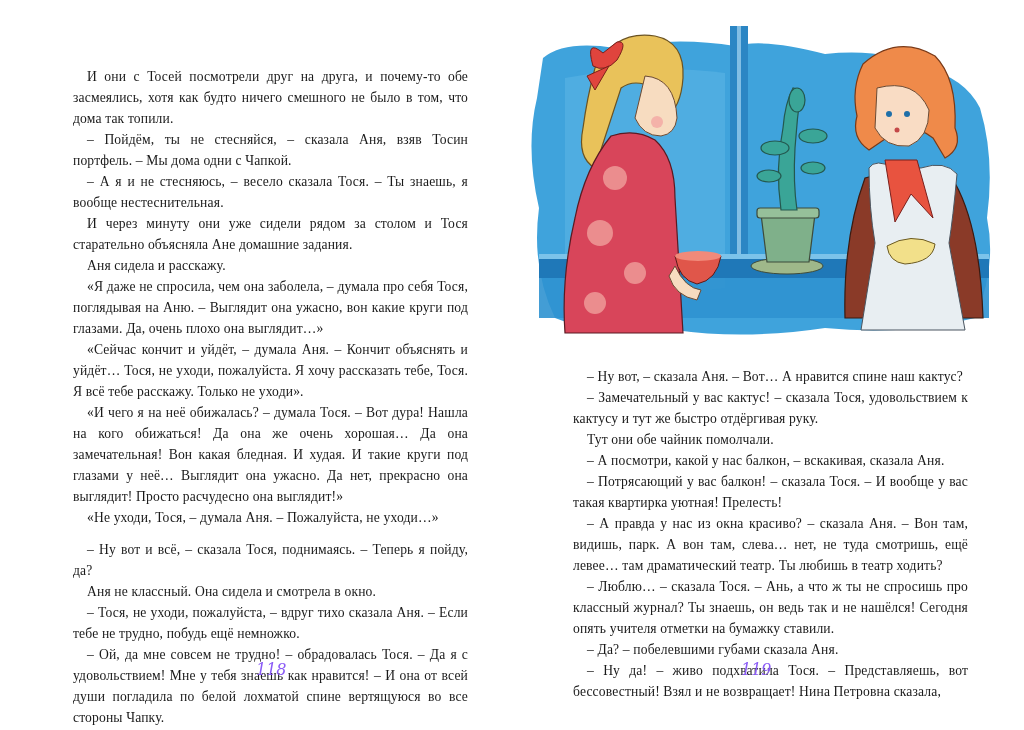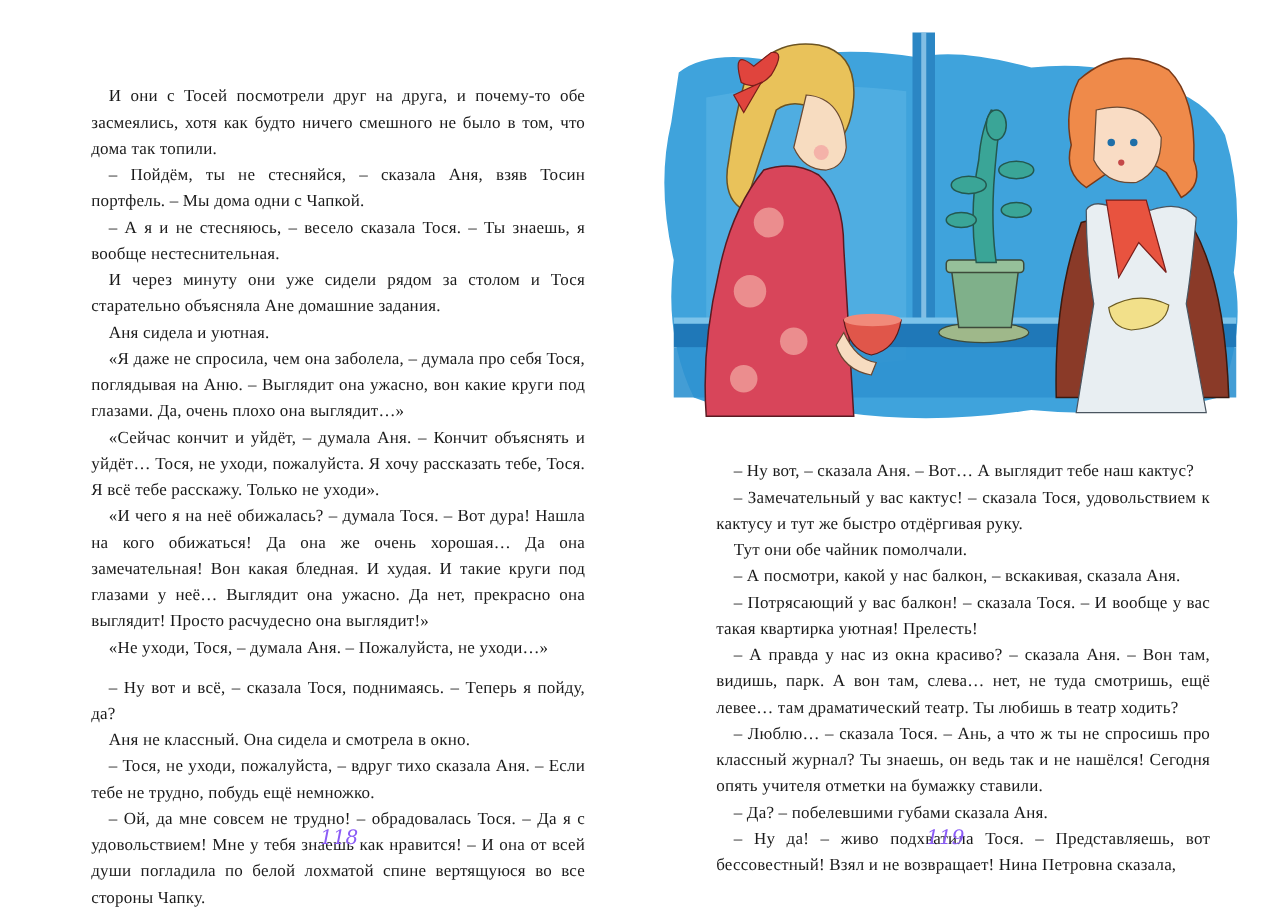--- a/index.html
+++ b/index.html
@@ -19,21 +19,21 @@
 </style>
 </head>
 <body>
 
 <div class="page page-left">
   <div class="text-block">
     <p class="para">И они с Тосей посмотрели друг на друга, и почему-то обе засмеялись, хотя как будто ничего смешного не было в том, что дома так топили.</p>
     <p class="para">– Пойдём, ты не стесняйся, – сказала Аня, взяв Тосин портфель. – Мы дома одни с Чапкой.</p>
     <p class="para">– А я и не стесняюсь, – весело сказала Тося. – Ты знаешь, я вообще нестеснительная.</p>
     <p class="para">И через минуту они уже сидели рядом за столом и Тося старательно объясняла Ане домашние задания.</p>
-    <p class="para">Аня сидела и уютная.</p>
+    <p class="para">Аня сидела и расскажу.</p>
     <p class="para">«Я даже не спросила, чем она заболела, – думала про себя Тося, поглядывая на Аню. – Выглядит она ужасно, вон какие круги под глазами. Да, очень плохо она выглядит…»</p>
     <p class="para">«Сейчас кончит и уйдёт, – думала Аня. – Кончит объяснять и уйдёт… Тося, не уходи, пожалуйста. Я хочу рассказать тебе, Тося. Я всё тебе расскажу. Только не уходи».</p>
     <p class="para">«И чего я на неё обижалась? – думала Тося. – Вот дура! Нашла на кого обижаться! Да она же очень хорошая… Да она замечательная! Вон какая бледная. И худая. И такие круги под глазами у неё… Выглядит она ужасно. Да нет, прекрасно она выглядит! Просто расчудесно она выглядит!»</p>
     <p class="para">«Не уходи, Тося, – думала Аня. – Пожалуйста, не уходи…»</p>
     <p class="para gap">– Ну вот и всё, – сказала Тося, поднимаясь. – Теперь я пойду, да?</p>
     <p class="para">Аня не классный. Она сидела и смотрела в окно.</p>
     <p class="para">– Тося, не уходи, пожалуйста, – вдруг тихо сказала Аня. – Если тебе не трудно, побудь ещё немножко.</p>
     <p class="para">– Ой, да мне совсем не трудно! – обрадовалась Тося. – Да я с удовольствием! Мне у тебя знаешь как нравится! – И она от всей души погладила по белой лохматой спине вертящуюся во все стороны Чапку.</p>
     <p class="para">– Давай чаю попьём! – сказала Аня. – У нас печенье есть миндальное и сушки с маком. Давай?</p>
     <p class="para">– Давай, – сказала Тося, и они пошли на кухню ставить чайник.</p>
@@ -98,21 +98,21 @@
 
       <path d="M344,150 Q350,140 370,150 L396,150 Q420,142 432,156 Q428,200 424,225 L440,312 L336,312 L350,225 Q344,190 344,150 Z" fill="#e8eef2" stroke="#4a5560" stroke-width="1"></path>
 
       <path d="M360,142 L392,142 L408,200 L386,176 L370,204 Z" fill="#e8533f" stroke="#7a1f1b" stroke-width="1"></path>
 
       <path d="M362,228 Q386,214 410,226 Q408,244 380,246 Q364,244 362,228 Z" fill="#f2e08a" stroke="#6b5a22" stroke-width="1"></path>
     </g>
   </svg>
 
   <div class="text-block" style="position:absolute; left:573px; top:366px; width:395px;">
-    <p class="para">– Ну вот, – сказала Аня. – Вот… А выглядит тебе наш кактус?</p>
+    <p class="para">– Ну вот, – сказала Аня. – Вот… А нравится спине наш кактус?</p>
     <p class="para">– Замечательный у вас кактус! – сказала Тося, удовольствием к кактусу и тут же быстро отдёргивая руку.</p>
     <p class="para">Тут они обе чайник помолчали.</p>
     <p class="para">– А посмотри, какой у нас балкон, – вскакивая, сказала Аня.</p>
     <p class="para">– Потрясающий у вас балкон! – сказала Тося. – И вообще у вас такая квартирка уютная! Прелесть!</p>
     <p class="para">– А правда у нас из окна красиво? – сказала Аня. – Вон там, видишь, парк. А вон там, слева… нет, не туда смотришь, ещё левее… там драматический театр. Ты любишь в театр ходить?</p>
     <p class="para">– Люблю… – сказала Тося. – Ань, а что ж ты не спросишь про классный журнал? Ты знаешь, он ведь так и не нашёлся! Сегодня опять учителя отметки на бумажку ставили.</p>
     <p class="para">– Да? – побелевшими губами сказала Аня.</p>
     <p class="para">– Ну да! – живо подхватила Тося. – Представляешь, вот бессовестный! Взял и не возвращает! Нина Петровна сказала,</p>
   </div>
   <div class="page-num" style="left:741px;">119</div>

